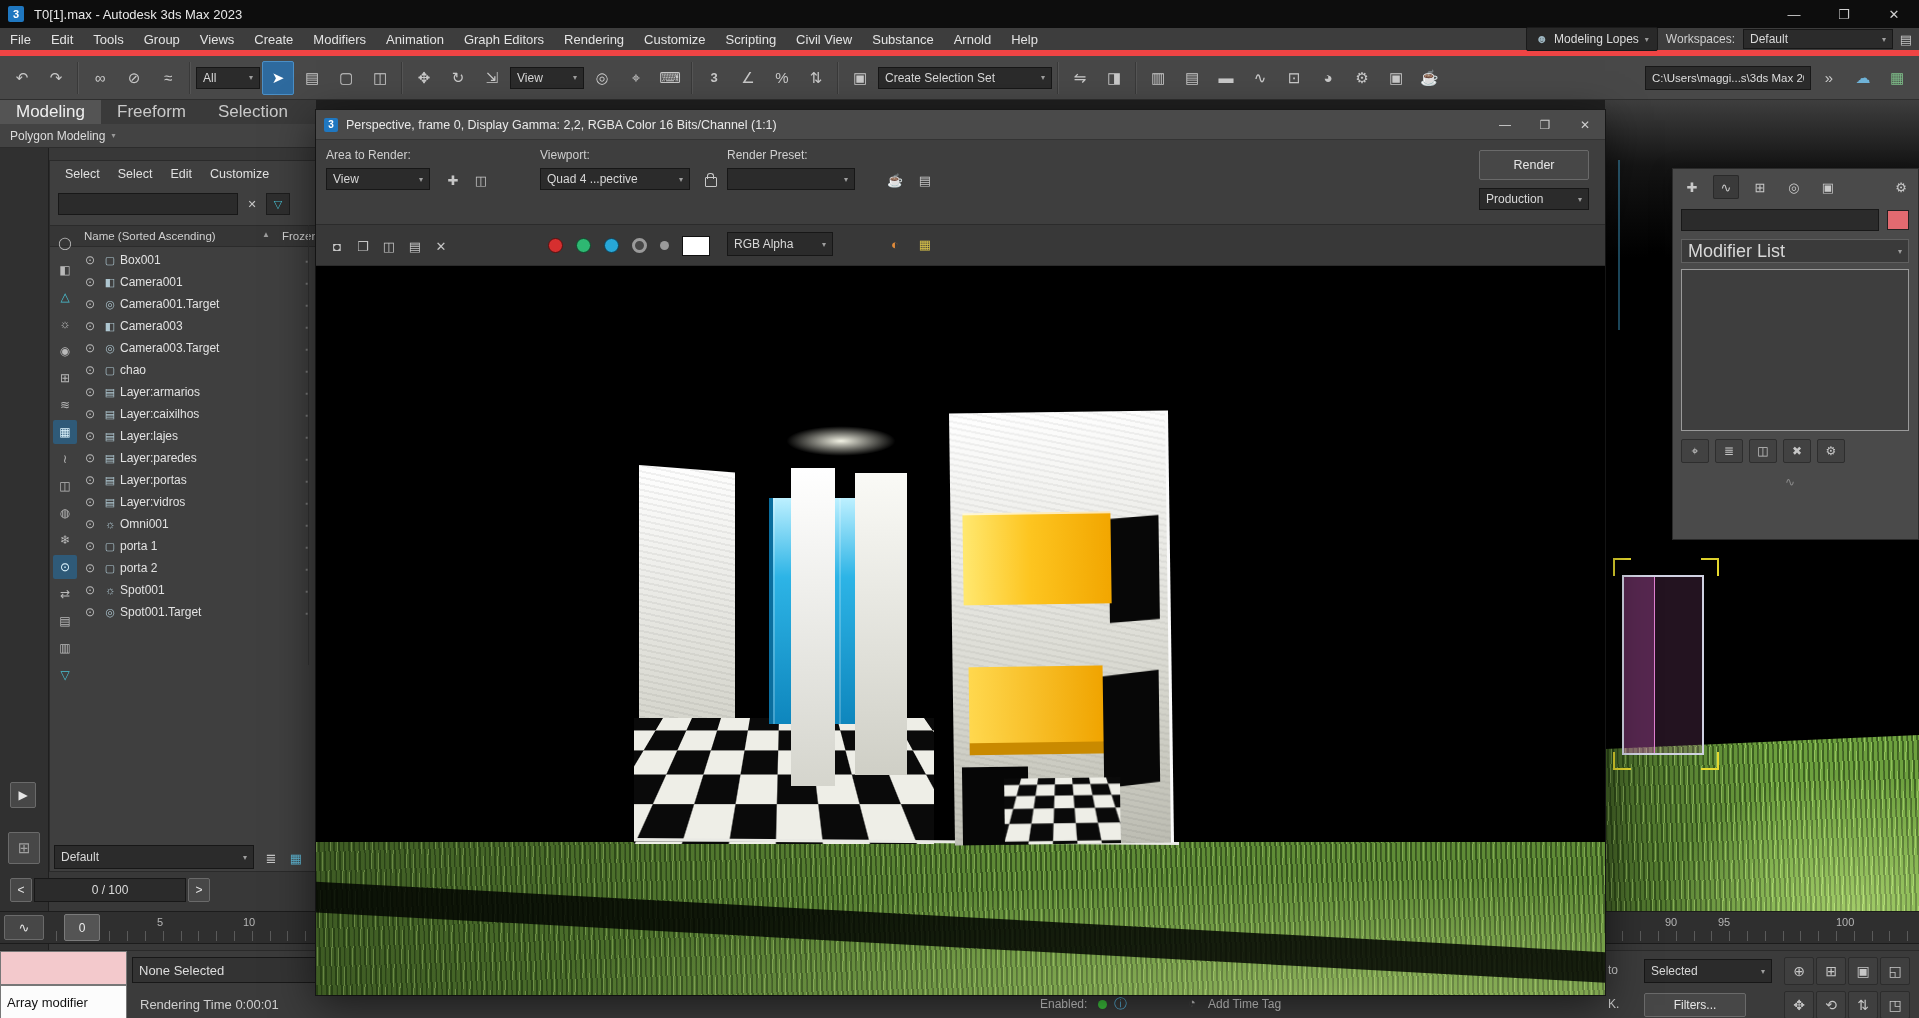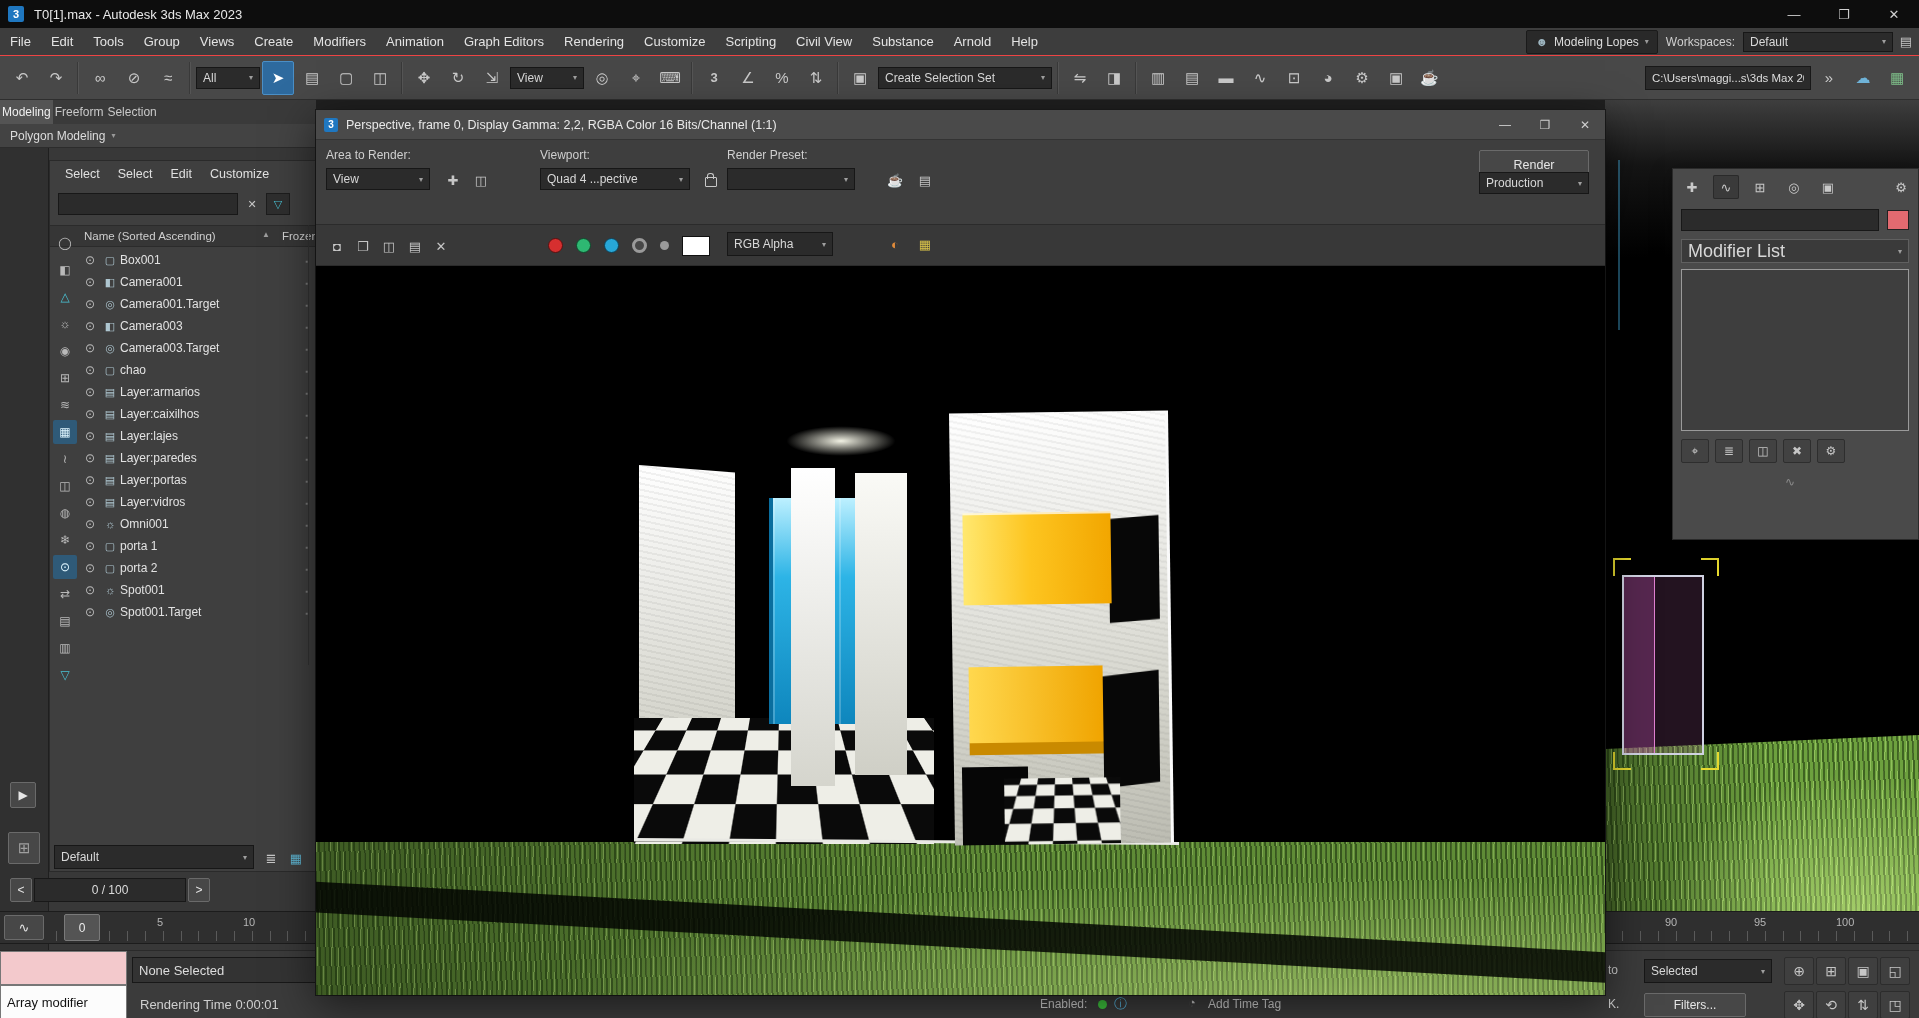--- a/index.html
+++ b/index.html
@@ -17,34 +17,34 @@
           display:flex;align-items:center;justify-content:center;font-size:12px;box-sizing:border-box}
   .lbl{font-size:12px;color:#cfcfcf;white-space:nowrap}
   .ico{display:flex;align-items:center;justify-content:center;color:#c6c6c6}
   
   #titlebar{left:0;top:0;width:1919px;height:28px;background:#0d0d0d;display:flex;align-items:center}
   .appico{width:16px;height:16px;background:#1f77c0;border-radius:2px;color:#fff;font-size:11px;
           font-weight:bold;display:flex;align-items:center;justify-content:center;margin-left:8px}
   #titlebar .ttl{margin-left:10px;font-size:13px;color:#e8e8e8}
   .wbtns{margin-left:auto;display:flex;height:28px}
   .wb{width:50px;height:28px;display:flex;align-items:center;justify-content:center;color:#cfcfcf;font-size:13px}
-  #menubar{left:0;top:28px;width:1919px;height:28px;background:#3d3d3d;border-bottom:1px solid #ef4444;
+  #menubar{left:0;top:28px;width:1919px;height:28px;background:#3d3d3d;border-bottom:6px solid #ef4444;
            display:flex;align-items:center;box-sizing:border-box}
   .mi{padding:0 10px;font-size:13px;color:#e3e3e3;height:28px;display:flex;align-items:center}
   .userchip{margin-left:auto;height:22px;background:#292929;border:1px solid #1a1a1a;border-radius:2px;
             display:flex;align-items:center;gap:6px;padding:0 8px;font-size:12px;color:#ddd}
   #toolbar{left:0;top:56px;width:1919px;height:44px;background:#484848;border-bottom:1px solid #2e2e2e;
            display:flex;align-items:center;padding:0 6px;gap:2px;box-sizing:border-box}
   .tbico{width:30px;height:32px;display:flex;align-items:center;justify-content:center;font-size:15px;
          color:#c9c9c9;border:1px solid transparent;border-radius:2px;flex:0 0 auto}
   .tbico.act{background:#2e6a9e;border-color:#4b8fc6;color:#fff}
   .tsep{width:1px;height:32px;background:#393939;border-right:1px solid #555;margin:0 3px;flex:0 0 auto}
   
   #ribbon{left:0;top:100px;width:1919px;height:24px;background:#3a3a3a;display:flex;align-items:flex-end}
-  .rtab{padding:0 2px;height:24px;display:flex;align-items:center;font-size:12px;color:#c9c9c9}
+  .rtab{padding:0 16px;height:24px;display:flex;align-items:center;font-size:17px;color:#c9c9c9}
   .rtab.act{background:#545454;color:#efefef}
   #polyrow{left:0;top:124px;width:1919px;height:24px;background:#434343;border-bottom:1px solid #2c2c2c;
            display:flex;align-items:center;box-sizing:border-box}
   
   #leftstrip{left:0;top:148px;width:49px;height:802px;background:#303030;border-right:1px solid #1f1f1f;box-sizing:border-box}
   #sxp{left:49px;top:160px;width:291px;height:712px;background:#3f3f3f;border:1px solid #2a2a2a;
        box-sizing:border-box;overflow:hidden}
   .sxmenu{position:absolute;top:0;left:6px;height:26px;display:flex;align-items:center;gap:0}
   .sxmenu span{padding:0 9px;font-size:12.5px;color:#e0e0e0}
   .st{position:absolute;left:3px;width:24px;height:24px;display:flex;align-items:center;justify-content:center;
@@ -446,21 +446,21 @@
       </div>
   <div class="abs dd" style="left:411px;top:58px;width:128px">
     <span class="cv"></span>
     <span class="car">▾</span>
   </div>
   <div class="rico" style="left:566px;top:58px;color:#d8b23a;background:transparent;border-color:transparent">☕</div>
   <div class="rico" style="left:596px;top:58px;background:transparent;border-color:transparent">▤</div>
   <div class="abs btnish" style="left:1163px;top:40px;width:110px;height:30px;font-size:12.5px">
         <span>Render</span>
       </div>
-  <div class="abs dd" style="left:1163px;top:62px;width:110px">
+  <div class="abs dd" style="left:1163px;top:78px;width:110px">
     <span class="cv">Production</span>
     <span class="car">▾</span>
   </div>
 
   <div class="abs" style="left:0;top:114px;width:100%;height:42px;background:#383838;border-top:1px solid #2b2b2b;border-bottom:1px solid #2b2b2b;box-sizing:border-box"></div>
   <div class="rico" style="left:8px;top:124px;background:transparent;border-color:transparent">◘</div>
   <div class="rico" style="left:34px;top:124px;background:transparent;border-color:transparent">❐</div>
   <div class="rico" style="left:60px;top:124px;background:transparent;border-color:transparent">◫</div>
   <div class="rico" style="left:86px;top:124px;background:transparent;border-color:transparent">▤</div>
   <div class="rico" style="left:112px;top:124px;background:transparent;border-color:transparent">✕</div>
@@ -515,21 +515,21 @@
 
 <div id="ruler" class="abs">
   <div class="abs btnish" style="left:4px;top:3px;width:40px;height:25px;font-size:13px">∿</div>
   <div class="abs" style="left:56px;top:19px;width:1860px;height:10px;background:repeating-linear-gradient(90deg,#5a5a5a 0 1px,transparent 1px 17.8px)"></div>
   <div class="abs" style="left:64px;top:2px;width:36px;height:27px;background:#545454;border:1px solid #7a7a7a;border-radius:2px;display:flex;align-items:center;justify-content:center;font-size:12px;color:#ececec;box-sizing:border-box">
         <span>0</span>
       </div>
   <span class="tick-num" style="left:157px">5</span>
   <span class="tick-num" style="left:243px">10</span>
   <span class="tick-num" style="left:1665px">90</span>
-  <span class="tick-num" style="left:1754px">95</span>
+  <span class="tick-num" style="left:1718px">95</span>
   <span class="tick-num" style="left:1836px">100</span>
 </div>
 
 <div id="statusbar" class="abs">
   <div class="abs" style="left:0;top:0;width:127px;height:34px;background:#f3c9cc;border:1px solid #777;box-sizing:border-box"></div>
   <div class="abs" style="left:0;top:34px;width:127px;height:34px;background:#fcfcfc;border:1px solid #777;box-sizing:border-box;color:#111;font-size:13px;display:flex;align-items:center;padding-left:6px">
         <span>Array modifier</span>
       </div>
   <div class="abs fld" style="left:132px;top:6px;width:210px;height:26px;background:#333;font-size:13px">
         <span>None Selected</span>

